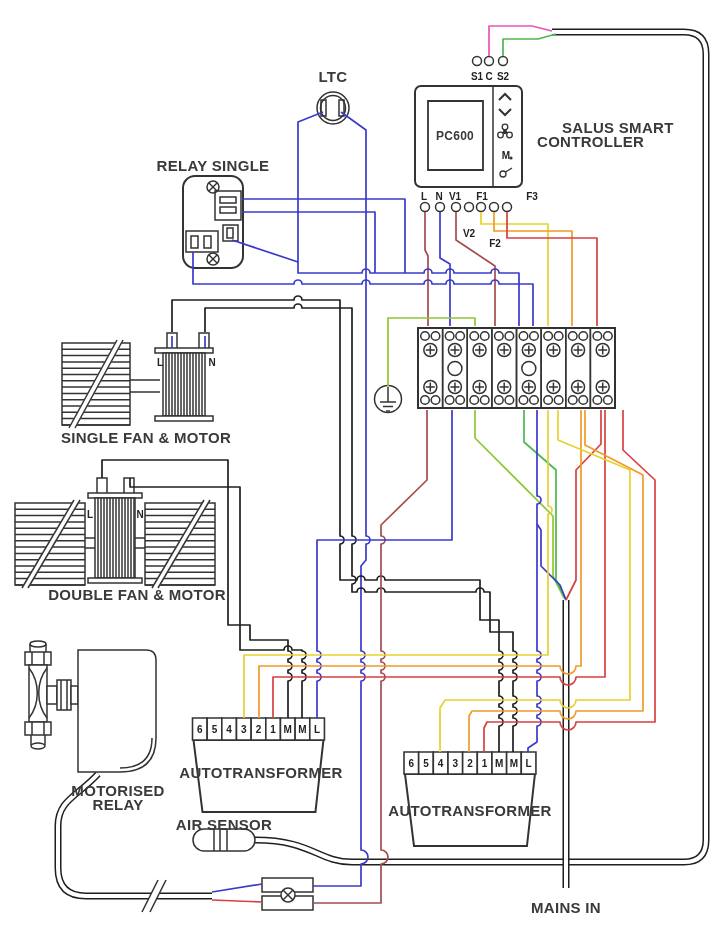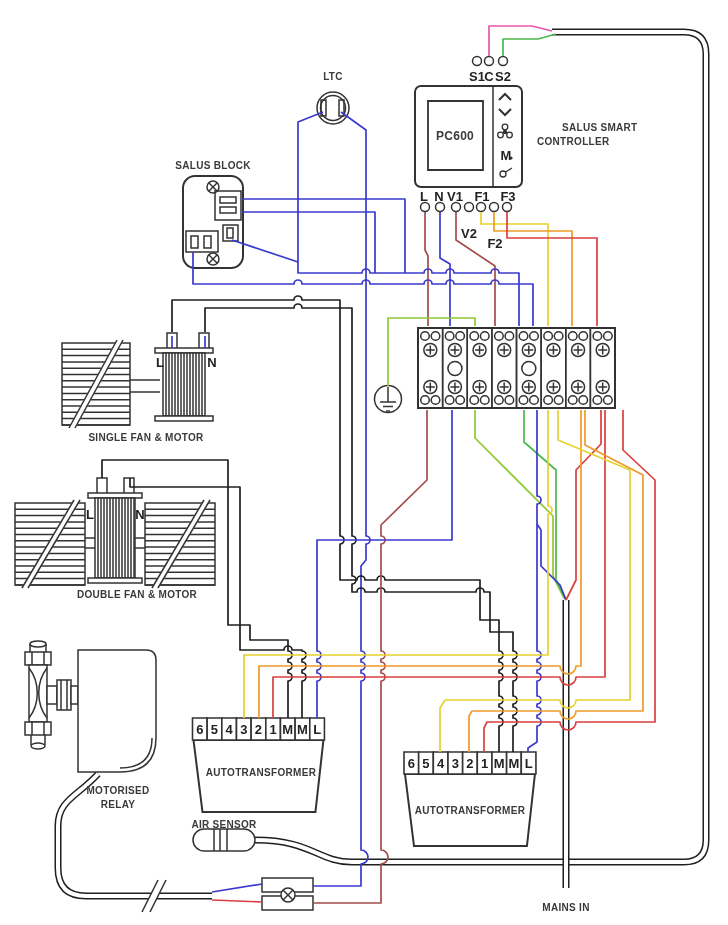--- a/index.html
+++ b/index.html
@@ -1,24 +1,24 @@
 <!DOCTYPE html>
 <html><head>
 <meta charset="utf-8">
 <style>
   html,body{margin:0;padding:0;background:#ffffff;}
   #stage{position:relative;width:728px;height:925px;background:#fff;overflow:hidden;
          font-family:"Liberation Sans", sans-serif;}
   #diagram{position:absolute;left:0;top:0;}
-  .lbl{position:absolute;font-size:10px;font-weight:bold;color:#3a3a3a;white-space:nowrap;
+  .lbl{position:absolute;font-size:15px;font-weight:bold;color:#3a3a3a;white-space:nowrap;
        transform:translate(-50%,-50%);letter-spacing:.3px;}
   .lbl-left{transform:translate(0,-50%);}
   .term{position:absolute;font-size:9.5px;font-weight:bold;color:#222;white-space:nowrap;
         transform:translate(-50%,-50%);}
-  .term-big{font-size:13px;}
+  .term-big{font-size:10px;}
   svg path, svg line, svg rect, svg circle, svg ellipse, svg polyline, svg polygon{vector-effect:non-scaling-stroke;}
 </style>
 </head>
 <body>
 
 <div id="stage">
   <svg id="diagram" width="728" height="925" viewBox="0 0 728 925">
     <g id="g-cables">
         <path d="M 552 32 H 684 Q 706 32 706 54 V 840 Q 706 862 684 862 H 352 C 318 862 312 840 255 840" stroke="#1f1f1f" stroke-width="7" fill="none"></path>
         <path d="M 552 32 H 684 Q 706 32 706 54 V 840 Q 706 862 684 862 H 352 C 318 862 312 840 255 840" stroke="#fff" stroke-width="4" fill="none" stroke-linecap="butt"></path>
@@ -398,21 +398,21 @@
         <path d="M 585 410 V 445 L 643 475 V 711 H 576 a 8 8 0 0 1 -16 0 H 472 L 469 716 V 752" stroke="#f09a28" stroke-width="1.7" fill="none" stroke-linejoin="round"></path>
         <path d="M 623 410 V 450 L 655 480 V 722 H 576 a 8 8 0 0 1 -16 0 H 487 L 484 728 V 752" stroke="#d84040" stroke-width="1.7" fill="none" stroke-linejoin="round"></path>
         <path d="M 212 892 L 262 884" stroke="#3a3ace" stroke-width="1.7" fill="none" stroke-linejoin="round"></path>
         <path d="M 212 900 L 262 902" stroke="#d84040" stroke-width="1.7" fill="none" stroke-linejoin="round"></path>
         <path d="M 172 336 V 348" stroke="#3a3ace" stroke-width="1.7" fill="none" stroke-linejoin="round"></path>
         <path d="M 205 336 V 348" stroke="#3a3ace" stroke-width="1.7" fill="none" stroke-linejoin="round"></path>
       </g>
   </svg>
 
   <div class="lbl" style="left:333px;top:76px">LTC</div>
-  <div class="lbl" style="left:213px;top:165px">SALUS BLOCK</div>
+  <div class="lbl" style="left:213px;top:165px">RELAY SINGLE</div>
   <div class="lbl lbl-left" style="left:562px;top:127px">SALUS SMART</div>
   <div class="lbl lbl-left" style="left:537px;top:141px">CONTROLLER</div>
   <div class="lbl" style="left:455px;top:136px;font-size:12px">PC600</div>
   <div class="lbl" style="left:146px;top:437px">SINGLE FAN &amp; MOTOR</div>
   <div class="lbl" style="left:137px;top:594px">DOUBLE FAN &amp; MOTOR</div>
   <div class="lbl" style="left:118px;top:790px">MOTORISED</div>
   <div class="lbl" style="left:118px;top:804px">RELAY</div>
   <div class="lbl" style="left:224px;top:824px">AIR SENSOR</div>
   <div class="lbl" style="left:566px;top:907px">MAINS IN</div>
   <div class="lbl" style="left:261px;top:772px">AUTOTRANSFORMER</div>
@@ -443,15 +443,15 @@
       <div class="term term-big" style="left: 528.61px; top: 763px;">L</div>
       <div class="term term-big" style="left: 477px; top: 76px;">S1</div>
       <div class="term term-big" style="left: 489px; top: 76px;">C</div>
       <div class="term term-big" style="left: 503px; top: 76px;">S2</div>
       <div class="term term-big" style="left: 424px; top: 196px;">L</div>
       <div class="term term-big" style="left: 439px; top: 196px;">N</div>
       <div class="term term-big" style="left: 455px; top: 196px;">V1</div>
       <div class="term term-big" style="left: 469px; top: 196px; margin-top: 37px;">V2</div>
       <div class="term term-big" style="left: 482px; top: 196px;">F1</div>
       <div class="term term-big" style="left: 495px; top: 196px; margin-top: 47px;">F2</div>
-      <div class="term term-big" style="left: 508px; top: 196px;">F3</div>
+      <div class="term term-big" style="left: 508px; top: 196px; padding-left: 48px;">F3</div>
     </div>
 </div>
 
 </body></html>

